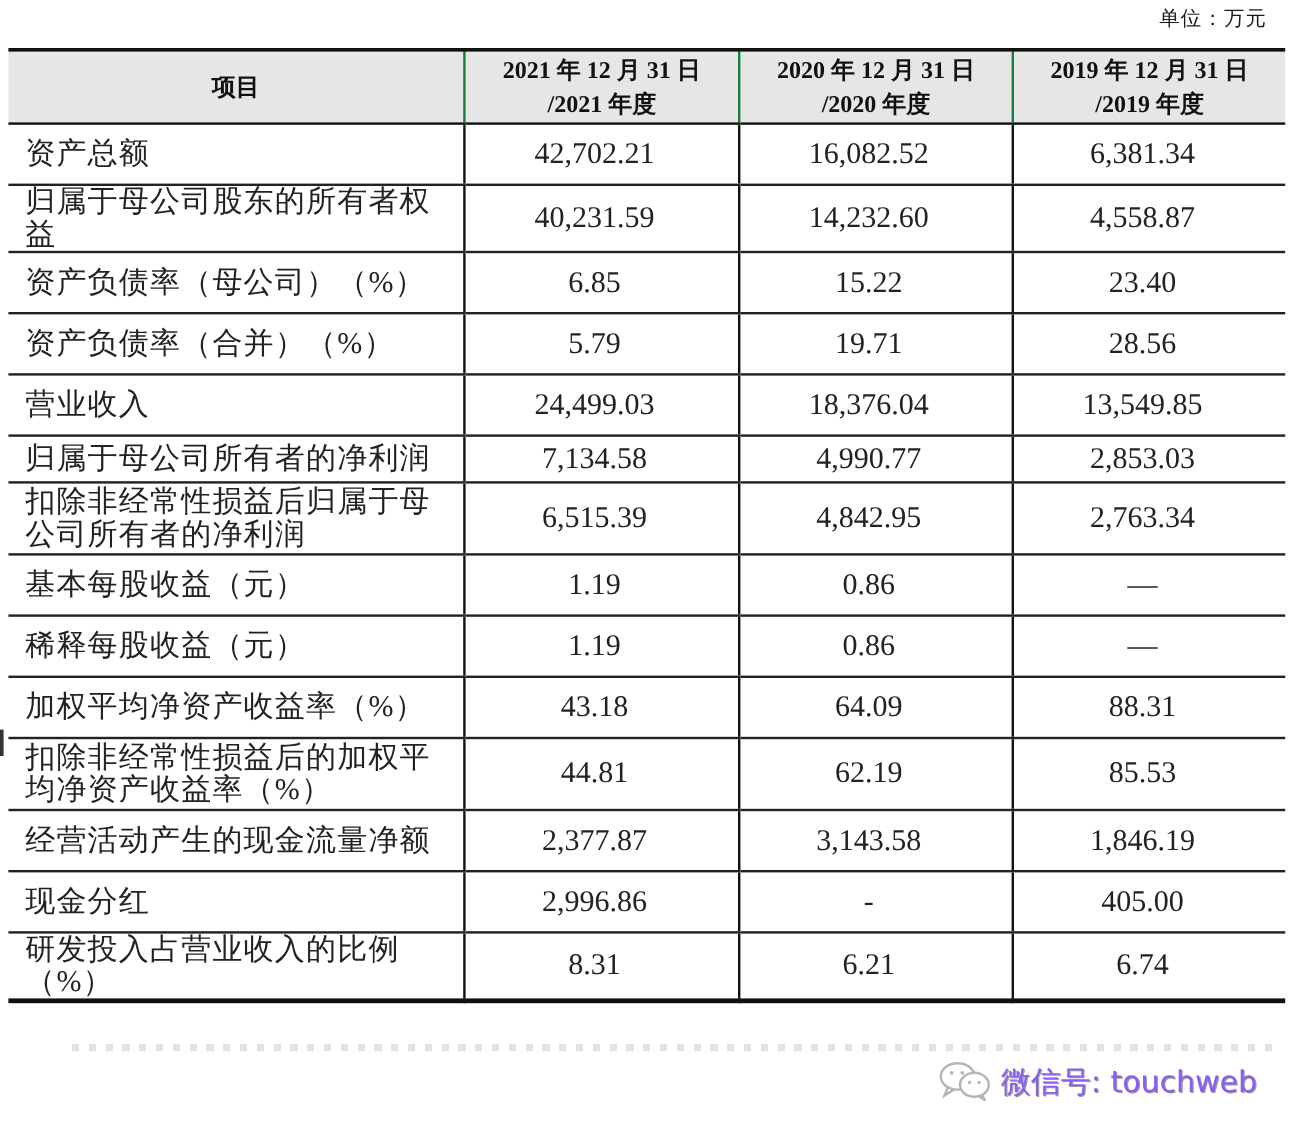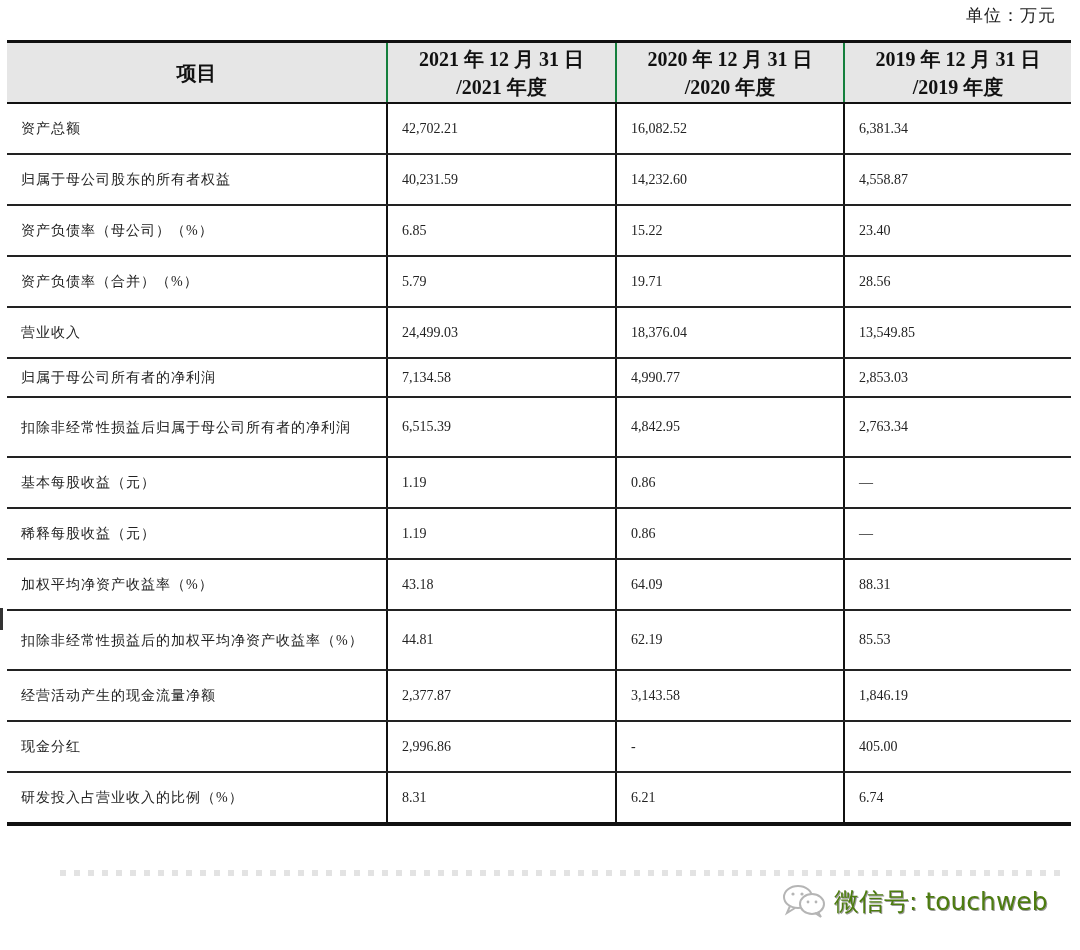--- a/index.html
+++ b/index.html
@@ -47,37 +47,37 @@
       line-height: 28px;
       text-align: center;
       height: 59px;
       padding: 0 4px;
       border-bottom: 2px solid #111;
       border-left: 2px solid #15803d;
       color: #111;
     }
     table.fin th:first-child { border-left: none; }
     table.fin td {
-      font-size: 14px;
+      font-size: 25px;
       height: 49px;
       border-bottom: 2px solid #222;
       border-left: 2px solid #111;
       padding: 0 14px 0 14px;
       vertical-align: middle;
       color: #222;
     }
     table.fin td:first-child {
       border-left: none;
       text-align: left;
       letter-spacing: 1px;
       line-height: 27px;
       padding-left: 14px;
     }
     table.fin td.num {
-      text-align: left;
+      text-align: center;
       padding-right: 26px;
     }
     table.fin tr.tall td { height: 58px; }
     table.fin tr.short td { height: 37px; }
     table.fin tr:last-child td { border-bottom: none; }
     .margin-mark {
       position: absolute;
       left: 0;
       top: 608px;
       width: 3px;
@@ -93,21 +93,21 @@
       background: repeating-linear-gradient(90deg, #d0d0d0 0 6px, transparent 6px 14px);
       opacity: 0.6;
     }
     .watermark {
       position: absolute;
       left: 782px;
       top: 884px;
       display: flex;
       align-items: center;
       gap: 6px;
-      color: #4d7c0f;
+      color: #8b5cf6;
       font-family: "DejaVu Sans", sans-serif;
       font-size: 25px;
       text-shadow: 1px 1px 0 #9a9a9a;
     }
     .watermark svg { display: block; }
   </style>
 </head>
 <body>
 
 <div class="unit-label">单位：万元</div>

